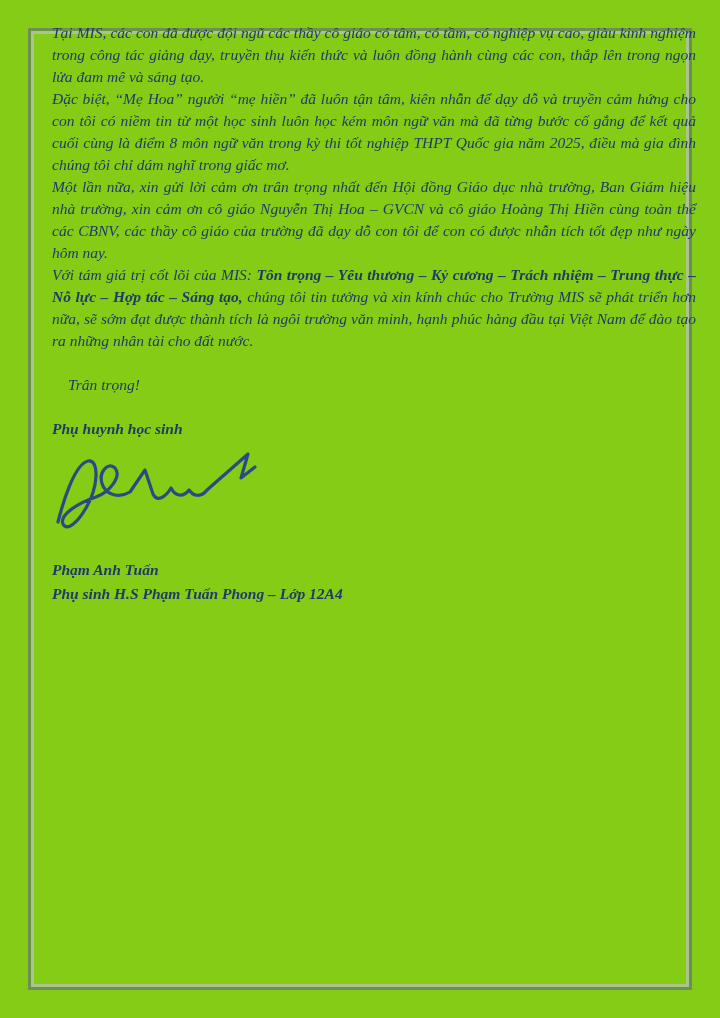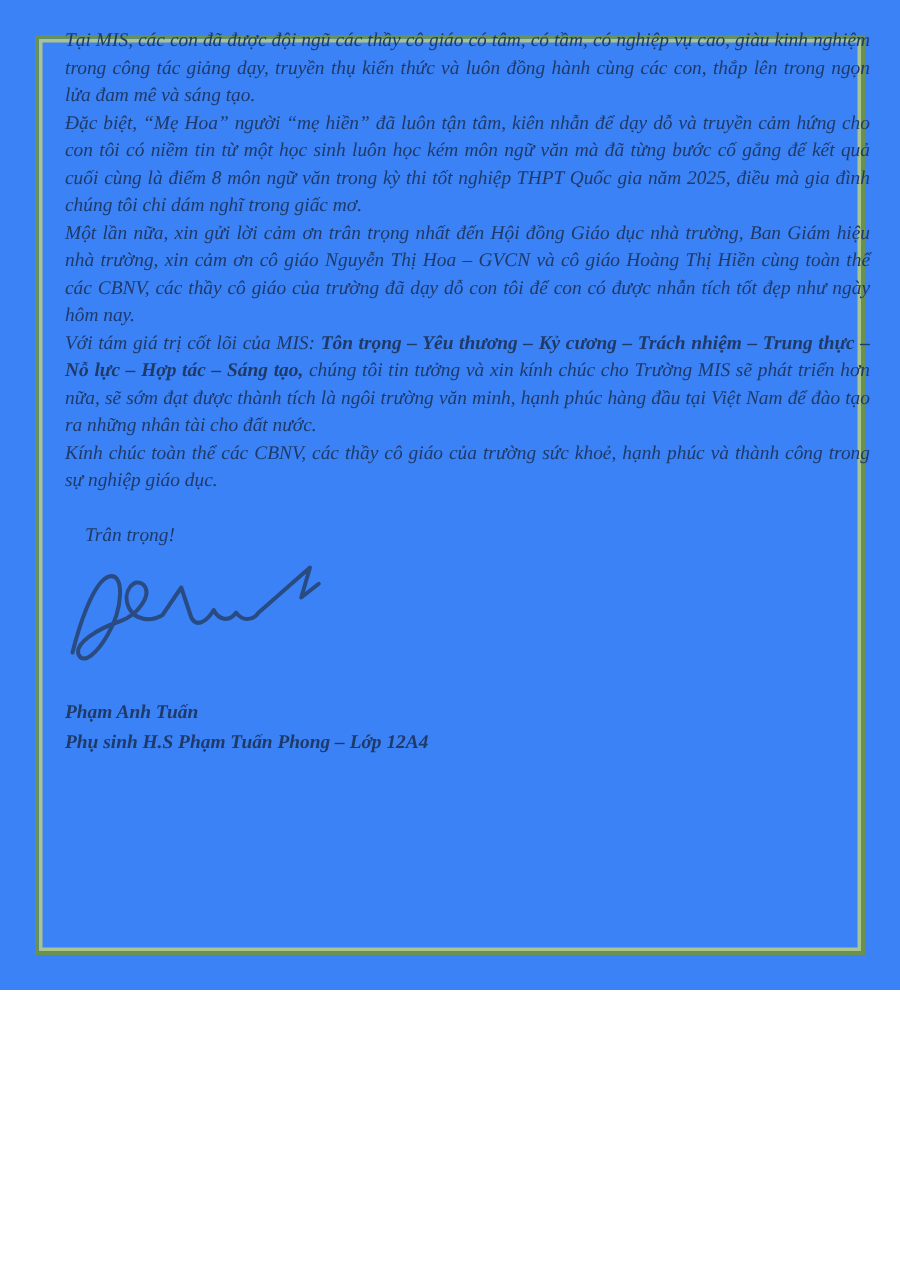--- a/index.html
+++ b/index.html
@@ -1,20 +1,20 @@
 <!DOCTYPE html>
 <html><head>
 <meta charset="utf-8">
 <style>
   html, body { margin: 0; padding: 0; background: #ffffff; }
   .page {
     position: relative;
     width: 720px;
-    height: 792px;
-    background: #3b82f6;
+    height: 1018px;
+    background: #84cc16;
     font-family: "Liberation Serif", "DejaVu Serif", serif;
     overflow: hidden;
   }
   .frame {
     position: absolute;
     left: 28px; top: 28px; right: 28px; bottom: 28px;
     border: 3px solid #6b9150;               
     box-shadow: inset 0 0 0 3px #a9c48e;     
   }
   .content {
@@ -54,24 +54,24 @@
   <div class="content">
 
     <p class="para">Tại MIS, các con đã được đội ngũ các thầy cô giáo có tâm, có tầm, có nghiệp vụ cao, giàu kinh nghiệm trong công tác giảng dạy, truyền thụ kiến thức và luôn đồng hành cùng các con, thắp lên trong ngọn lửa đam mê và sáng tạo.</p>
 
     <p class="para">Đặc biệt, “Mẹ Hoa” người “mẹ hiền” đã luôn tận tâm, kiên nhẫn để dạy dỗ và truyền cảm hứng cho con tôi có niềm tin từ một học sinh luôn học kém môn ngữ văn mà đã từng bước cố gắng để kết quả cuối cùng là điểm 8 môn ngữ văn trong kỳ thi tốt nghiệp THPT Quốc gia năm 2025, điều mà gia đình chúng tôi chỉ dám nghĩ trong giấc mơ.</p>
 
     <p class="para">Một lần nữa, xin gửi lời cảm ơn trân trọng nhất đến Hội đồng Giáo dục nhà trường, Ban Giám hiệu nhà trường, xin cảm ơn cô giáo Nguyễn Thị Hoa – GVCN và cô giáo Hoàng Thị Hiền cùng toàn thể các CBNV, các thầy cô giáo của trường đã dạy dỗ con tôi để con có được nhẫn tích tốt đẹp như ngày hôm nay.</p>
 
     <p class="para"><span>Với tám giá trị cốt lõi của MIS: </span><span class="bold">Tôn trọng – Yêu thương – Kỷ cương – Trách nhiệm – Trung thực – Nỗ lực – Hợp tác – Sáng tạo,</span><span> chúng tôi tin tưởng và xin kính chúc cho Trường MIS sẽ phát triển hơn nữa, sẽ sớm đạt được thành tích là ngôi trường văn minh, hạnh phúc hàng đầu tại Việt Nam để đào tạo ra những nhân tài cho đất nước.</span></p>
 
-    <p class="para">Kính chúc toàn thể các CBNV, các thầy cô giáo của trường sức khoẻ, hạnh phúc và thành công trong sự nghiệp giáo dục.</p>
 
     <p class="para closing">Trân trọng!</p>
 
+    <p class="para role">Phụ huynh học sinh</p>
 
     <div class="signature">
       <svg width="230" height="92" viewBox="0 0 230 92" fill="none" xmlns="http://www.w3.org/2000/svg">
         <path d="M6 74
                  C 10 58, 22 16, 36 13
                  C 48 11, 46 40, 34 60
                  C 26 74, 15 84, 11 76
                  C 7 67, 26 55, 44 49
                  C 58 44, 70 28, 63 20
                  C 56 13, 45 25, 51 38

